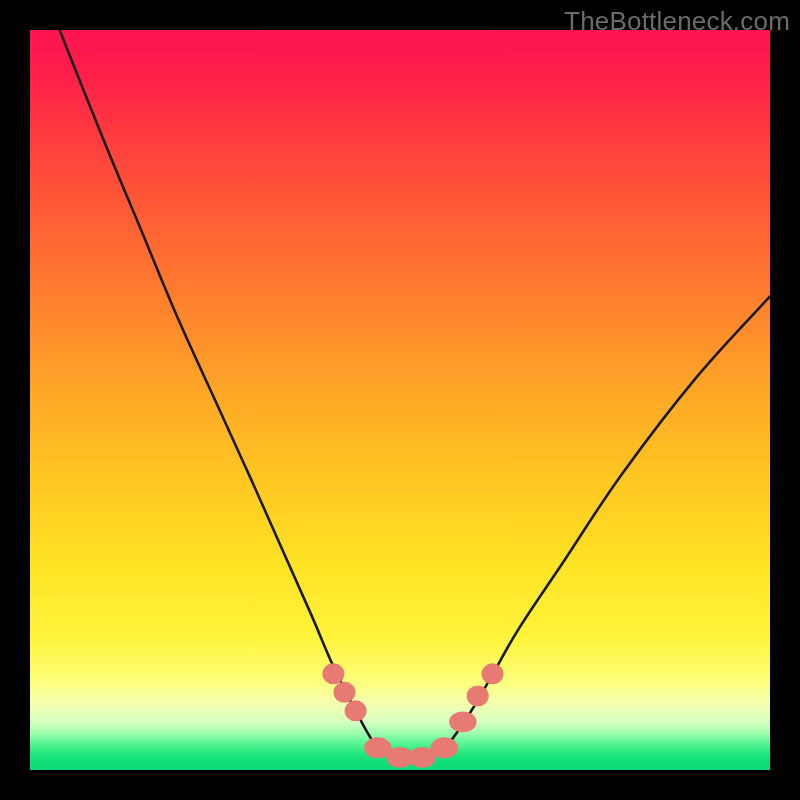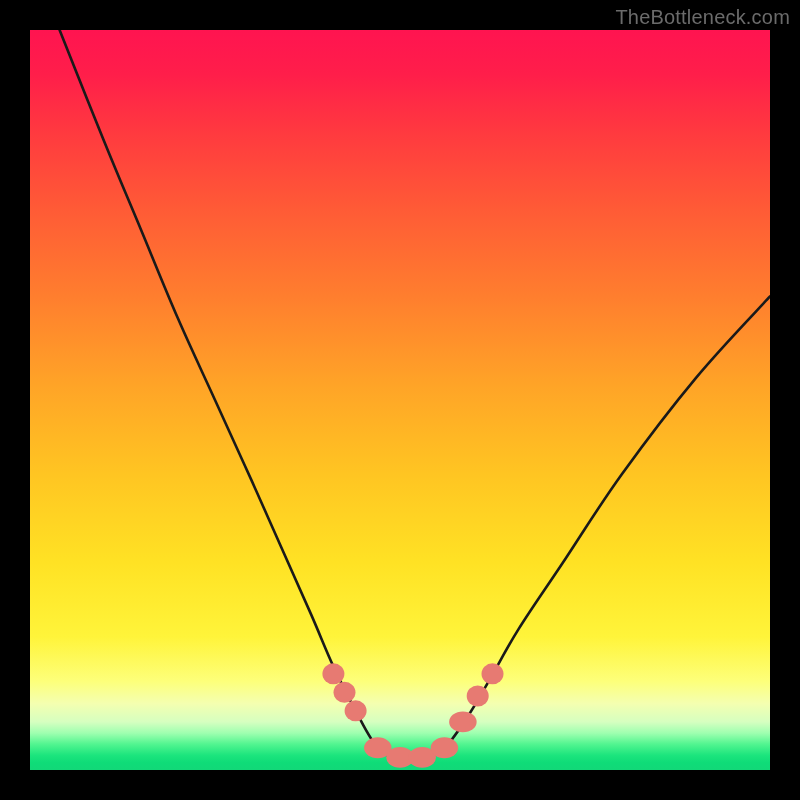--- a/index.html
+++ b/index.html
@@ -51,21 +51,21 @@
   }
   svg.curve {
     position: absolute;
     inset: 0;
   }
   .watermark {
     position: absolute;
     top: 6px;
     right: 10px;
     color: #6b6b6b;
-    font-size: 20px;
+    font-size: 26px;
     letter-spacing: 0.2px;
     font-weight: 500;
   }
 </style>
 </head>
 <body>
 
 <div class="frame">
   <div class="plot">
     <div class="gradient"></div>

